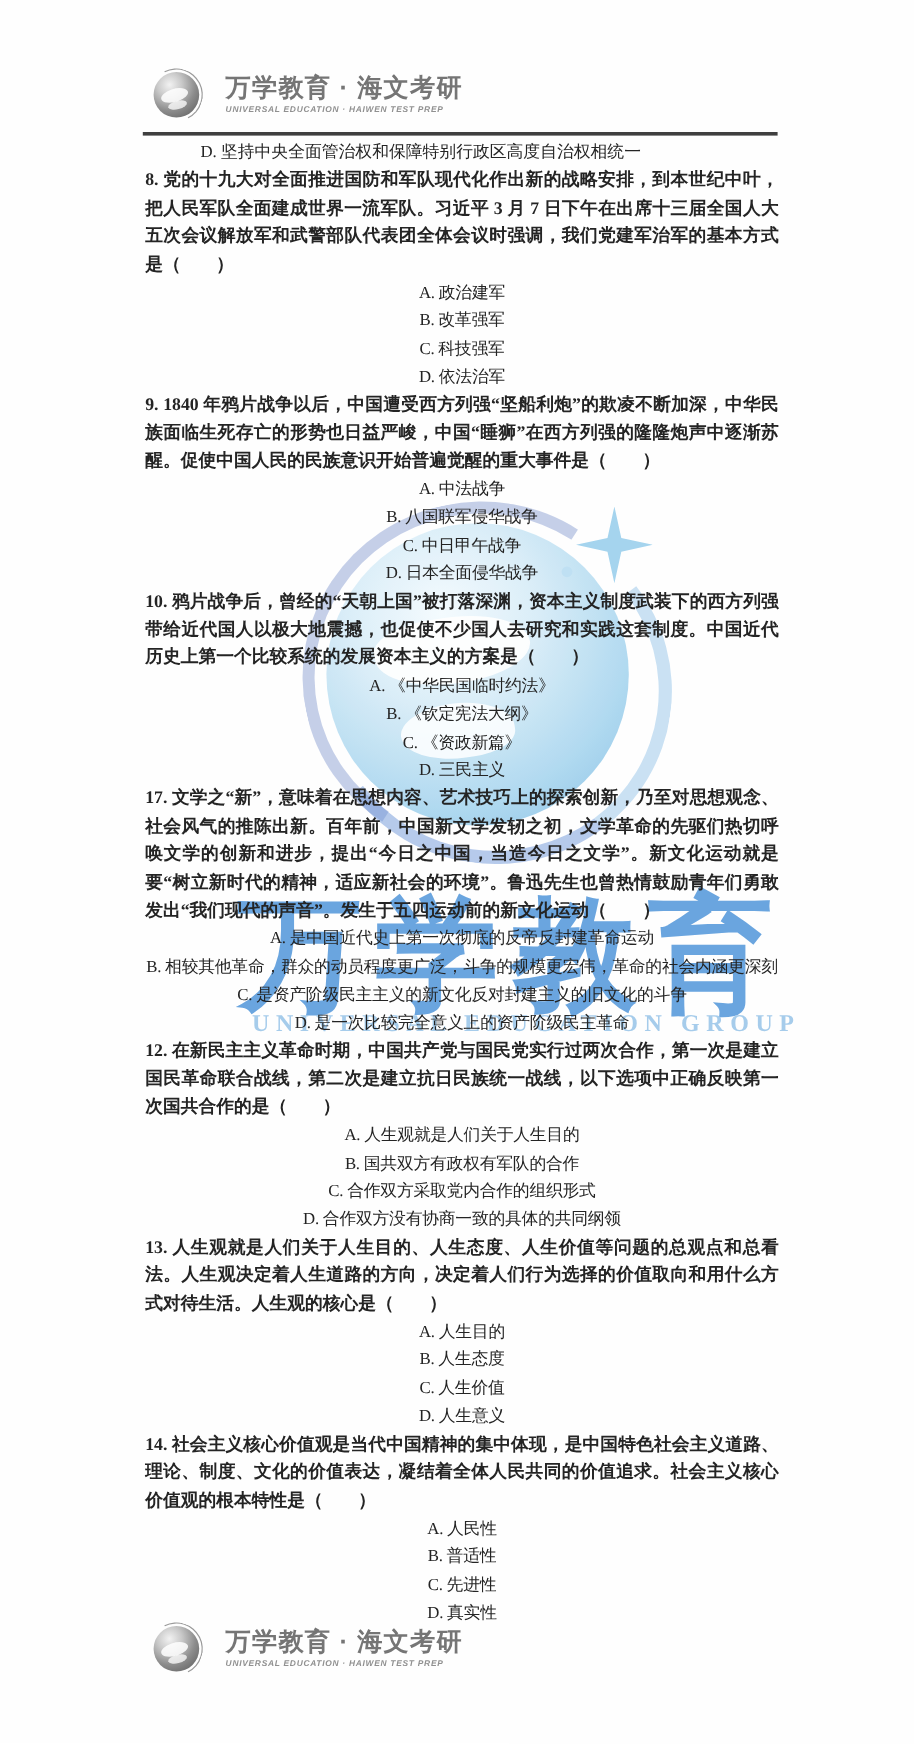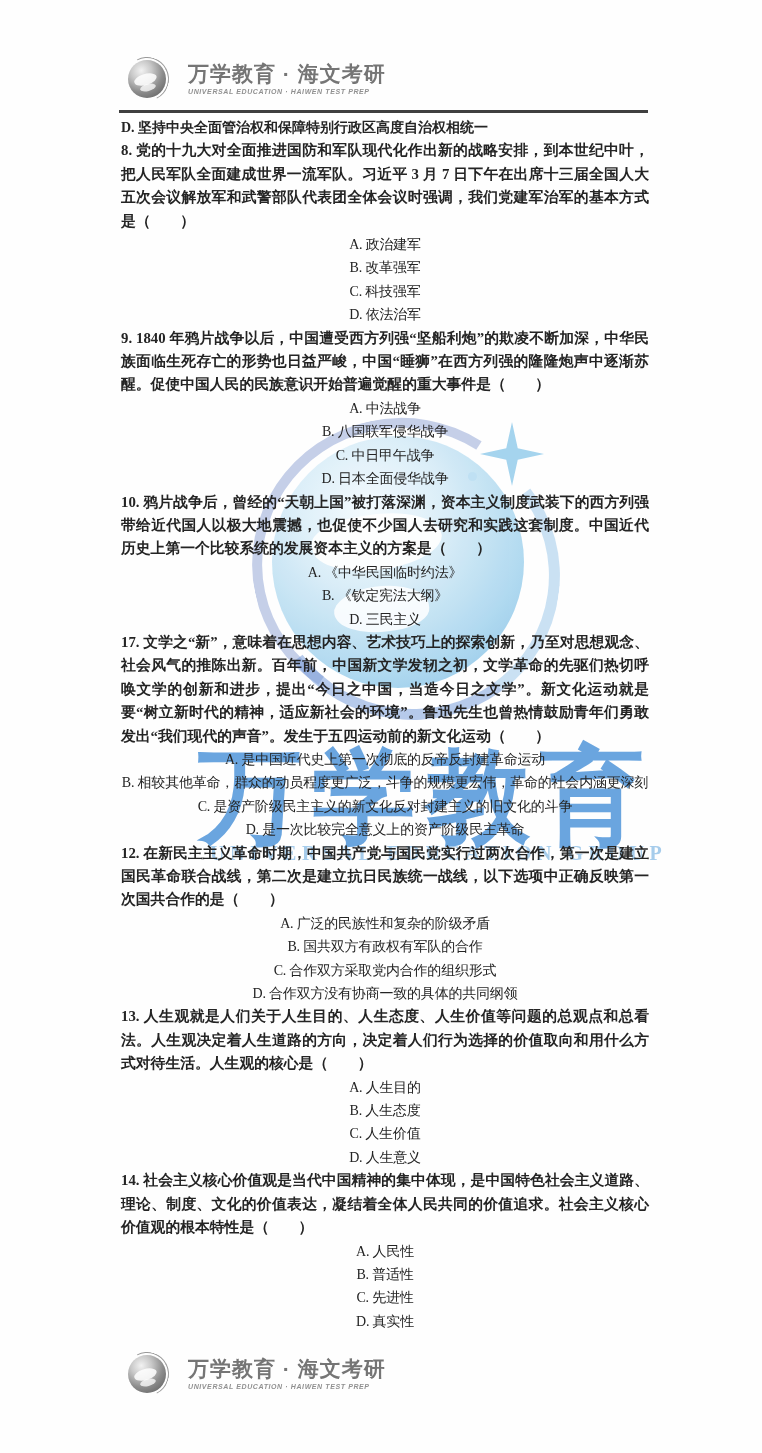--- a/index.html
+++ b/index.html
@@ -173,22 +173,23 @@
     font-weight: 700;
     text-align: justify;
   }
   .option {
     font-weight: 400;
     font-size: 14px;
     letter-spacing: -0.2px;
     text-align: center;
   }
   .carryover {
-    font-weight: 700;
+    font-weight: 400;
     font-size: 14px;
+    margin-left: 46px;
   }
 </style>
 </head>
 <body>
 
 <div class="page">
 
   <div class="wm wm-globe-wrap">
     <div class="wm-ring1"></div>
     <div class="wm-ring2"></div>
@@ -226,34 +227,35 @@
       <p class="option">A. 中法战争</p>
       <p class="option">B. 八国联军侵华战争</p>
       <p class="option">C. 中日甲午战争</p>
       <p class="option">D. 日本全面侵华战争</p>
     </div>
 
     <div>
       <p class="stem">10. 鸦片战争后，曾经的“天朝上国”被打落深渊，资本主义制度武装下的西方列强带给近代国人以极大地震撼，也促使不少国人去研究和实践这套制度。中国近代历史上第一个比较系统的发展资本主义的方案是（　　）</p>
       <p class="option">A. 《中华民国临时约法》</p>
       <p class="option">B. 《钦定宪法大纲》</p>
+      <p class="option">C. 《资政新篇》</p>
       <p class="option">D. 三民主义</p>
     </div>
 
     <div>
       <p class="stem">17. 文学之“新”，意味着在思想内容、艺术技巧上的探索创新，乃至对思想观念、社会风气的推陈出新。百年前，中国新文学发轫之初，文学革命的先驱们热切呼唤文学的创新和进步，提出“今日之中国，当造今日之文学”。新文化运动就是要“树立新时代的精神，适应新社会的环境”。鲁迅先生也曾热情鼓励青年们勇敢发出“我们现代的声音”。发生于五四运动前的新文化运动（　　）</p>
       <p class="option">A. 是中国近代史上第一次彻底的反帝反封建革命运动</p>
       <p class="option">B. 相较其他革命，群众的动员程度更广泛，斗争的规模更宏伟，革命的社会内涵更深刻</p>
       <p class="option">C. 是资产阶级民主主义的新文化反对封建主义的旧文化的斗争</p>
       <p class="option">D. 是一次比较完全意义上的资产阶级民主革命</p>
     </div>
 
     <div>
       <p class="stem">12. 在新民主主义革命时期，中国共产党与国民党实行过两次合作，第一次是建立国民革命联合战线，第二次是建立抗日民族统一战线，以下选项中正确反映第一次国共合作的是（　　）</p>
-      <p class="option">A. 广泛的民族性和复杂的阶级矛盾</p>
+      <p class="option">A. 人生观就是人们关于人生目的</p>
       <p class="option">B. 国共双方有政权有军队的合作</p>
       <p class="option">C. 合作双方采取党内合作的组织形式</p>
       <p class="option">D. 合作双方没有协商一致的具体的共同纲领</p>
     </div>
 
     <div>
       <p class="stem">13. 人生观就是人们关于人生目的、人生态度、人生价值等问题的总观点和总看法。人生观决定着人生道路的方向，决定着人们行为选择的价值取向和用什么方式对待生活。人生观的核心是（　　）</p>
       <p class="option">A. 人生目的</p>
       <p class="option">B. 人生态度</p>
       <p class="option">C. 人生价值</p>

